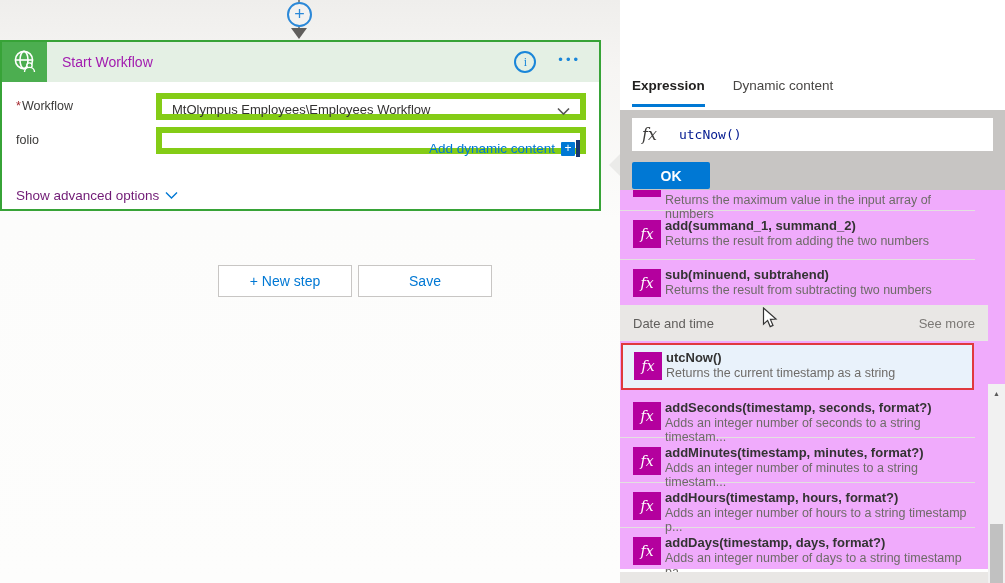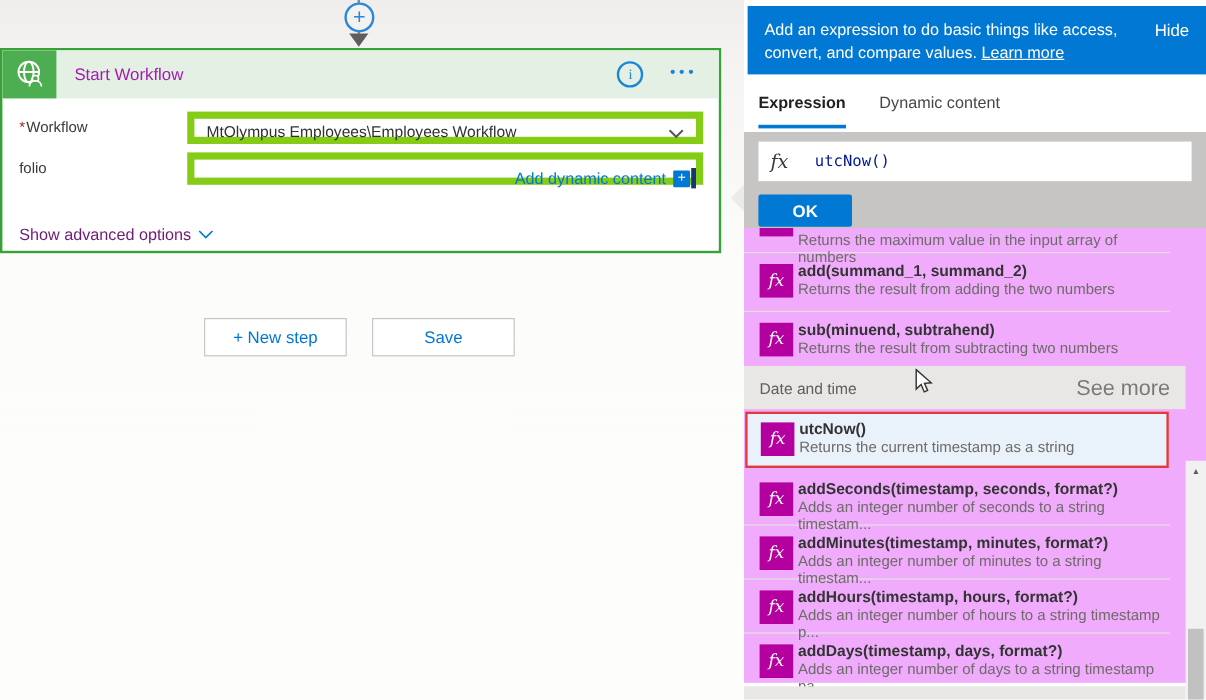--- a/index.html
+++ b/index.html
@@ -37,22 +37,22 @@
   .fld-value { display:flex; align-items:center; height:100%; }
   .dd-chevron { position:absolute; right:10px; top:8px; }
   .adc-link { position:absolute; right:19px; top:98px; display:flex; align-items:center; cursor:pointer; }
   .adc-text { color:#0078d4; font-size:13.5px; }
   .adc-icon { width:14px; height:14px; background:#0078d4; color:#fff; font-size:12px; line-height:13px;
               text-align:center; margin-left:6px; border-radius:1px; }
   .adc-bar { width:4px; height:17px; background:#16366f; margin-left:1px; }
   .sao-link { position:absolute; left:14px; top:146px; color:#701a75; font-size:13.5px; cursor:pointer;
               display:flex; align-items:center; gap:6px; }
 
-  .btn { position:absolute; top:265px; width:119px; height:32px; background:#fff; border:1px solid #c8c6c4;
-         color:#0078d4; font-size:14px; display:flex; align-items:center; justify-content:center; cursor:pointer; }
+  .btn { position:absolute; top:265px; width:134px; height:32px; background:#fff; border:1px solid #c8c6c4;
+         color:#0078d4; font-size:14px; display:flex; align-items:center; justify-content:center; cursor:pointer;margin-left:48px; }
   .btn-newstep { left:170px; }
   .btn-save { left:310px; }
 
   
   .panel { position:absolute; left:620px; top:0; width:385px; height:583px; background:#fff; }
   .callout-arrow { position:absolute; left:609px; top:153px; width:0; height:0;
                    border-top:12px solid transparent; border-bottom:12px solid transparent;
                    border-right:12px solid #ebebe9; }
 
   .banner { position:absolute; left:3px; top:5px; right:0; height:57px; background:#0078d4; color:#fff;
@@ -84,21 +84,21 @@
   .fdesc { position:absolute; left:45px; top:22px; font-size:12.5px; color:#6e6b68; }
   .divider { border-bottom:1px solid #e3e1df; }
 
   .partial-row { position:absolute; left:0; top:0; width:355px; height:21px; }
   .partial-icon { position:absolute; left:13px; top:0; width:28px; height:7px; background:#b4009e; }
   .partial-desc { position:absolute; left:45px; top:3px; font-size:12.5px; color:#6e6b68; }
 
   .section-band { position:absolute; left:0; top:115px; width:368px; height:36px; background:#e9e7e5;
                   display:flex; align-items:center; padding:0 13px; }
   .section-title { color:#605e5c; font-size:13px; flex:1; }
-  .see-more { color:#7b7875; font-size:18px; cursor:pointer; }
+  .see-more { color:#7b7875; font-size:13px; cursor:pointer; }
 
   .selected-row { position:absolute; left:1px; top:153px; width:353px; height:47px; background:#e9f2fb;
                   border:2px solid #e0393e; cursor:pointer; }
   .selected-row .fx-icon { left:11px; top:7px; }
   .selected-row .fname { left:43px; top:5px; }
   .selected-row .fdesc { left:43px; top:21px; }
 
   
   .scrollbar { position:absolute; left:368px; top:194px; width:17px; height:389px; background:#f1f1f1; }
   .sb-arrow { position:absolute; left:0; width:17px; height:14px; color:#5a5a5a; font-size:7px;
@@ -164,25 +164,20 @@
     </div>
   </div>
 
   <div class="btn btn-newstep">+ New step</div>
   <div class="btn btn-save">Save</div>
 </div>
 
 <div class="callout-arrow"></div>
 
 <div class="panel">
-  <div class="banner">
-    <span>Add an expression to do basic things like access,</span><br>
-    <span>convert, and compare values. </span><a>Learn more</a>
-    <span class="hide-btn">Hide</span>
-  </div>
 
   <div class="tabs">
     <div class="tab active">Expression</div>
     <div class="tab">Dynamic content</div>
   </div>
 
   <div class="expr-band">
     <div class="fx-input">
       <span class="fx-glyph">fx</span>
       <span class="fx-value">utcNow()</span>

